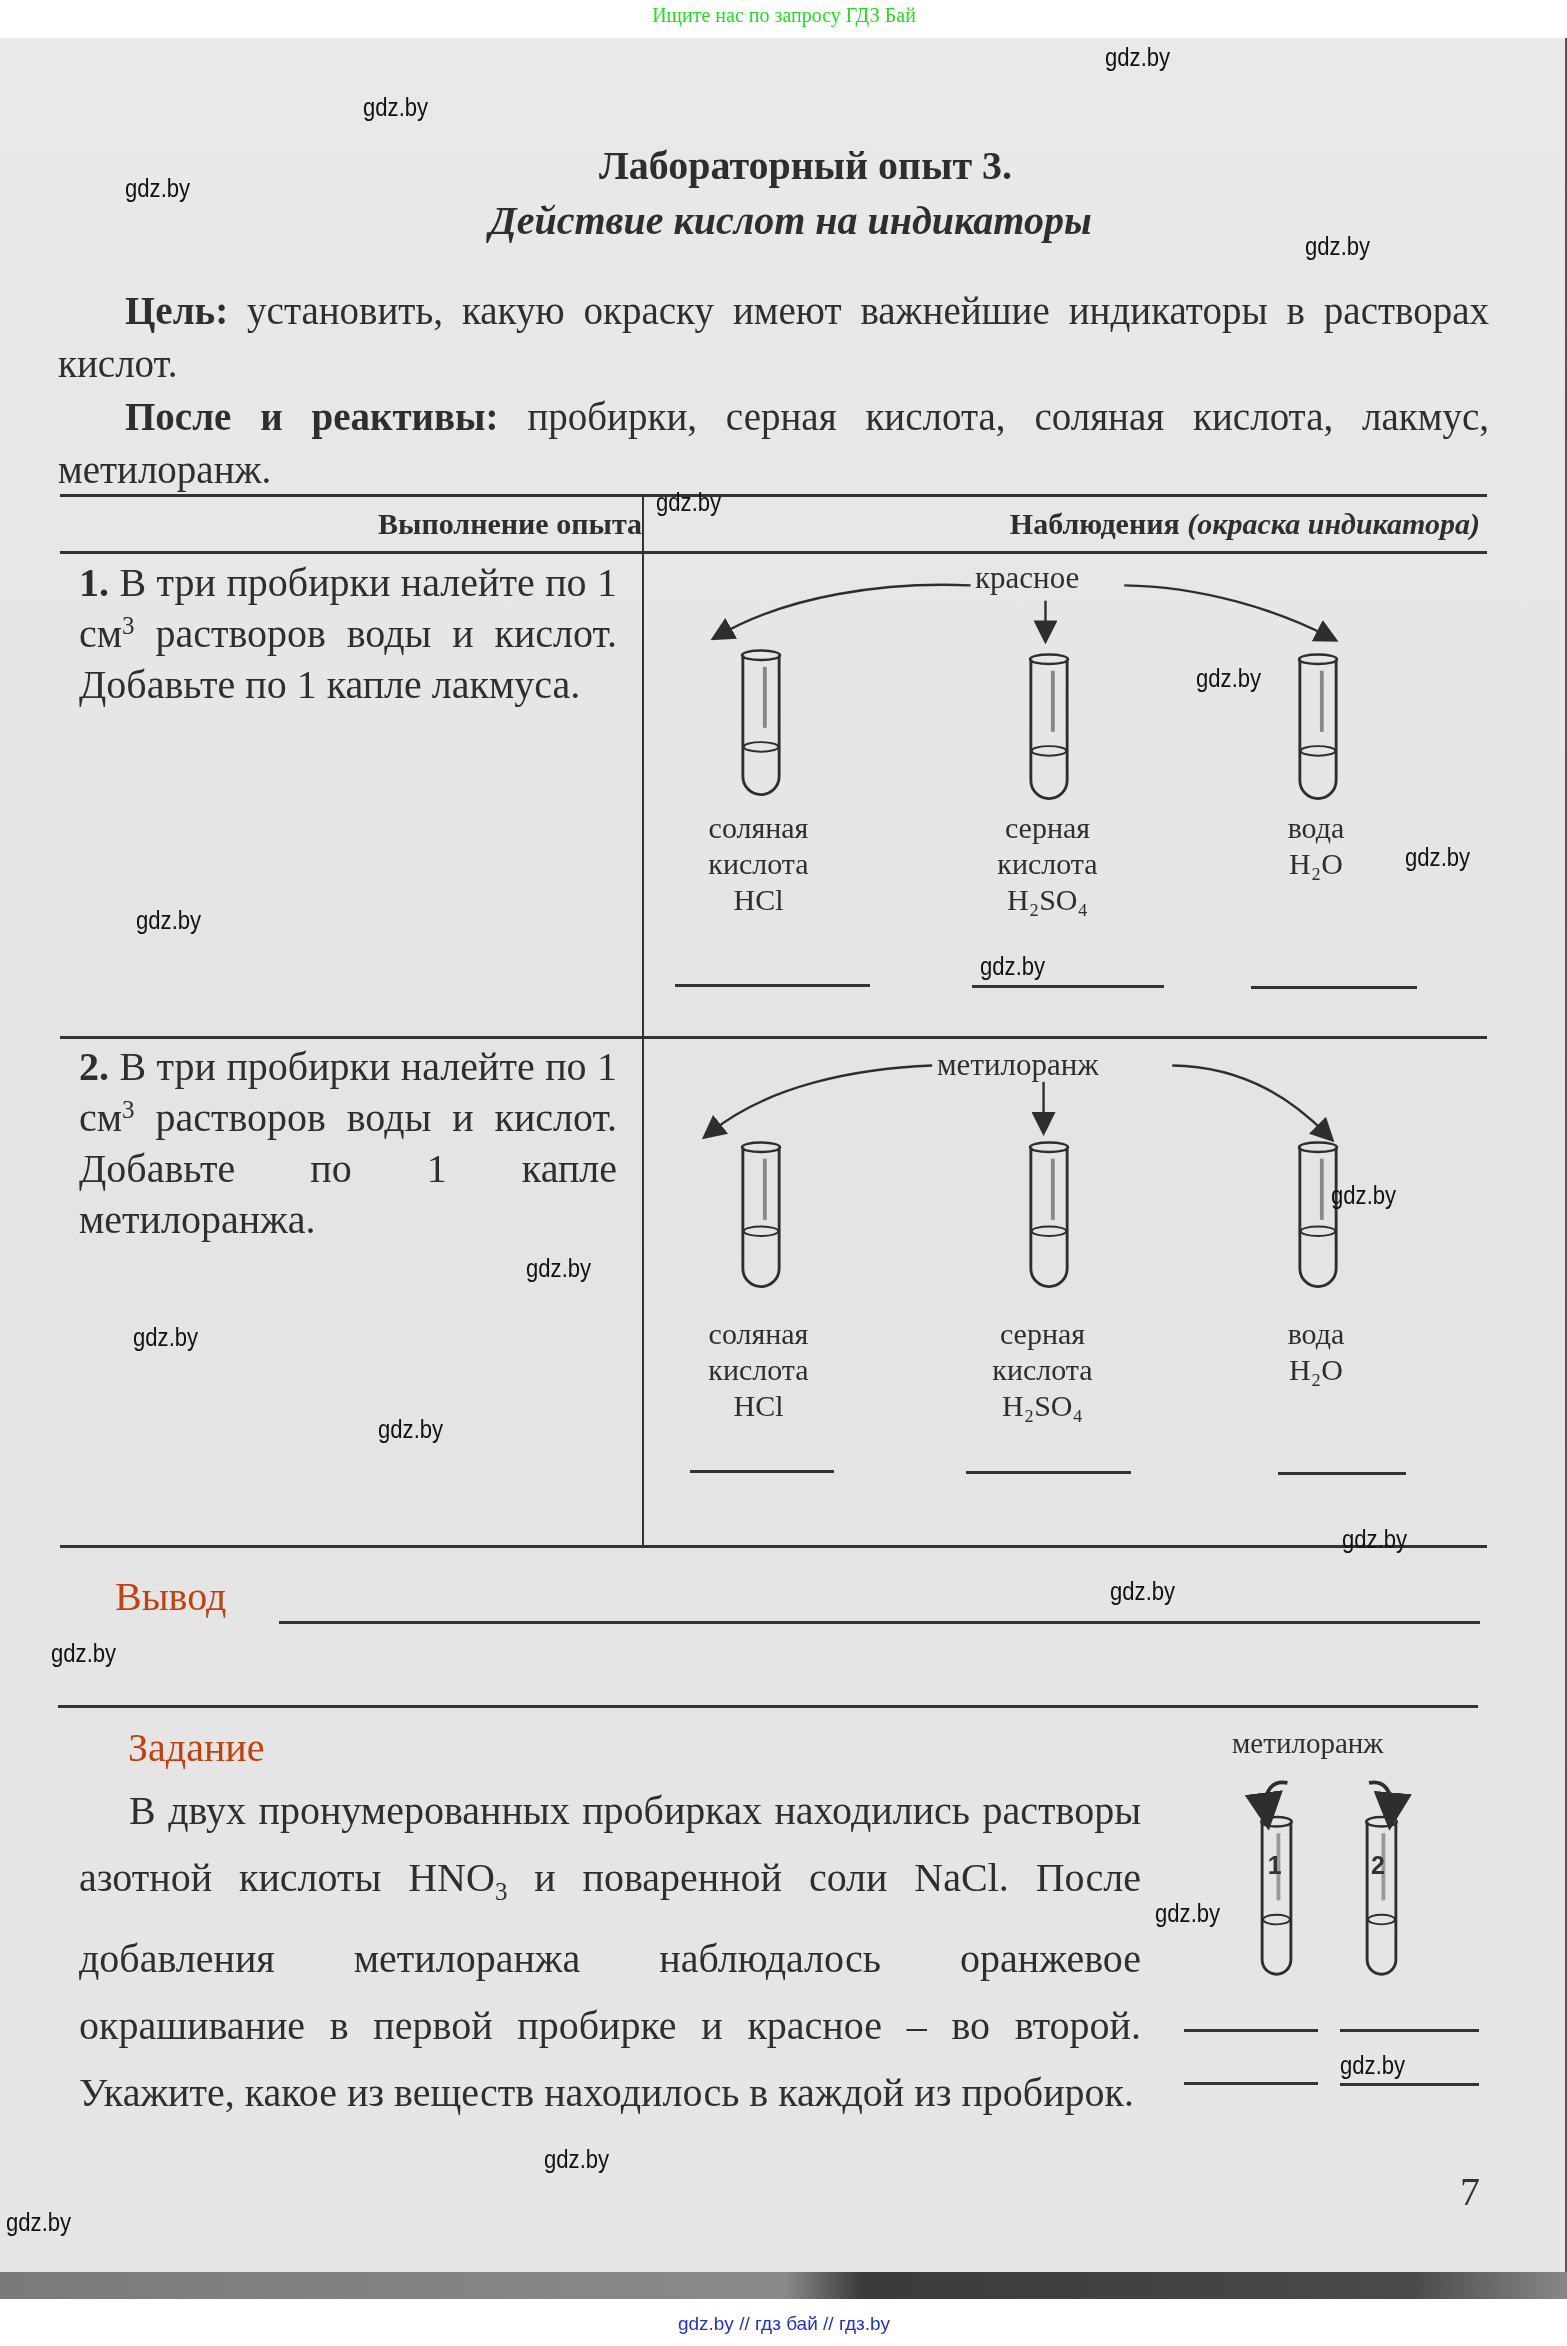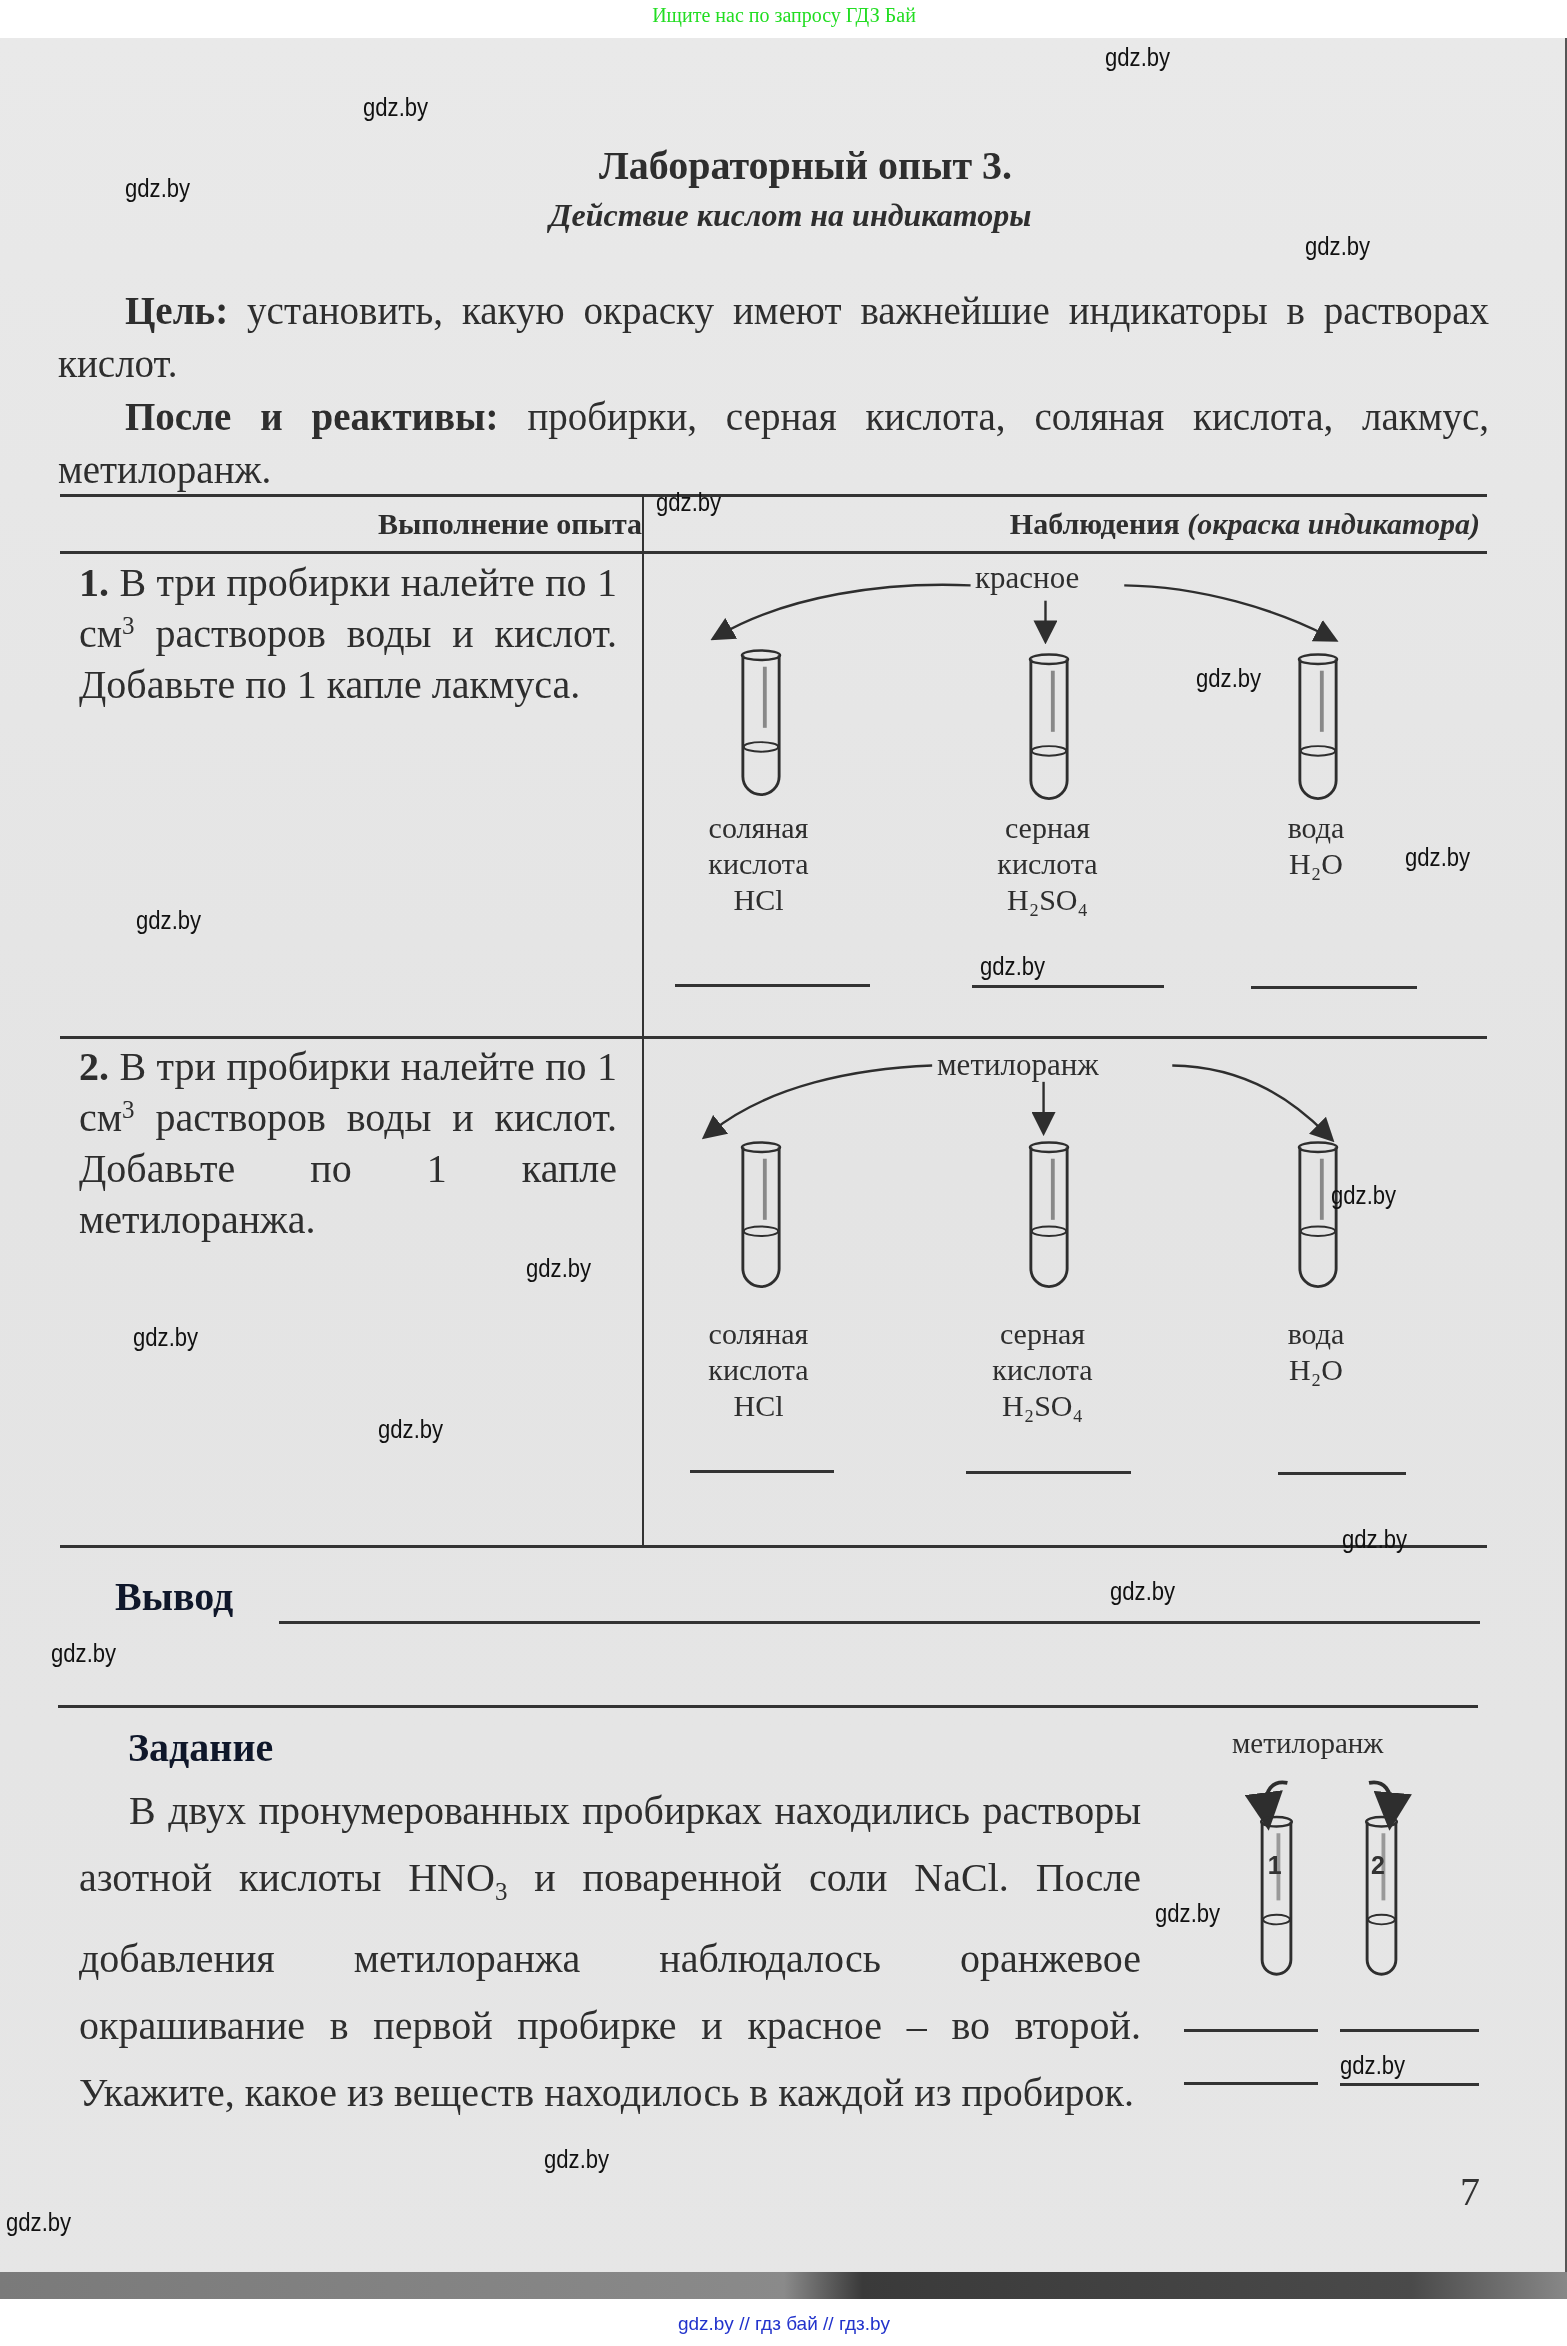--- a/index.html
+++ b/index.html
@@ -15,21 +15,21 @@
           background: linear-gradient(180deg, #e9e9e9 0%, #e4e4e4 50%, #e6e6e6 100%); }
   .page-edge { position: absolute; top: 2272px; left: 0; width: 1568px; height: 27px;
                background: linear-gradient(90deg, #7a7a7a 0%, #8a8a8a 50%, #3a3a3a 55%, #4a4a4a 90%, #888 100%); }
   .page-right { position: absolute; top: 38px; right: 0; width: 2.9px; height: 2258px; background: #555; }
 
   .wm { position: absolute; font-family: "Liberation Sans", sans-serif; font-size: 26px; color: #111;
         transform: scaleX(0.85); transform-origin: left top; }
 
   .title { position: absolute; left: 0; width: 1568px; text-align: center; font-weight: bold; color: #2e2e2e; }
   .title1 { top: 142px; font-size: 40px; padding-left: 43px; }
-  .title2 { top: 197px; font-size: 32px; font-style: italic; padding-left: 13px; }
+  .title2 { top: 197px; font-size: 40px; font-style: italic; padding-left: 13px; }
 
   .para { position: absolute; left: 58px; width: 1431px; font-size: 39px; line-height: 53px; color: #2e2e2e; text-align: justify; }
   .para b { font-weight: bold; }
   .indent { display: inline-block; width: 67px; }
 
   .hline { position: absolute; height: 2.9px; background: #333; }
   .vline { position: absolute; width: 1.9px; background: #333; }
 
   .th { position: absolute; font-weight: bold; font-size: 30px; color: #2e2e2e; text-align: right; }
   .th .ital { font-style: italic; font-weight: bold; }
@@ -37,21 +37,21 @@
   .step { position: absolute; left: 79px; width: 538px; font-size: 40px; line-height: 51px; color: #2e2e2e; text-align: justify; }
   .step b { font-weight: bold; }
   .step sup { font-size: 25px; vertical-align: top; position: relative; top: -7.7px; }
 
   .label { position: absolute; font-size: 30px; line-height: 36px; text-align: center; color: #2e2e2e; }
 
   .indicator { position: absolute; font-size: 31px; color: #2e2e2e; }
 
   .blank { position: absolute; height: 2.9px; background: #333; }
 
-  .section-head { position: absolute; font-weight: bold; font-size: 40px; color: #0f172a; }
+  .section-head { position: absolute; font-weight: normal; font-size: 40px; color: #c2410c; }
 
   .task { position: absolute; left: 79px; width: 1062px; font-size: 40px; line-height: 67px; color: #2e2e2e; text-align: justify; }
   .task sub { font-size: 25px; }
 
   .pagenum { position: absolute; left: 1460px; top: 2168px; font-size: 40px; color: #333; }
 
   svg.tube { position: absolute; overflow: visible; }
 </style>
 </head>
 <body>

